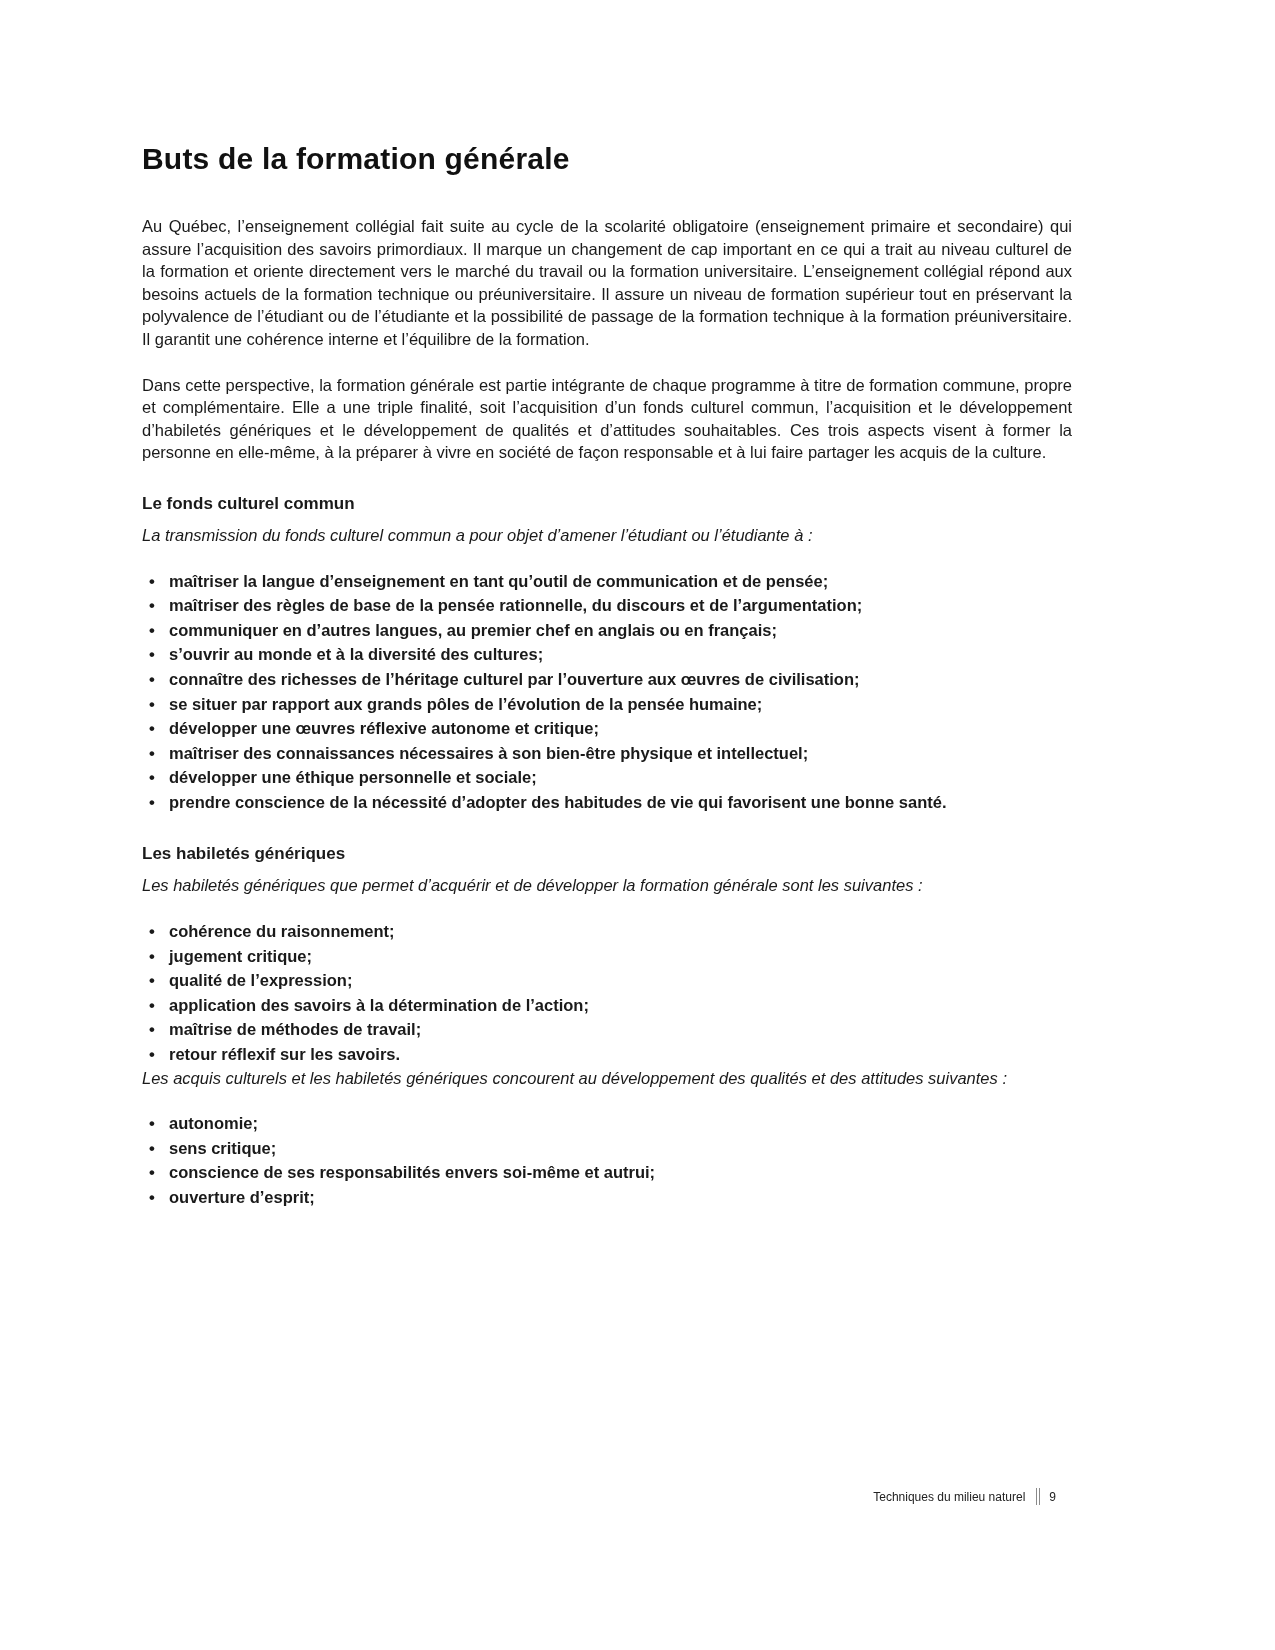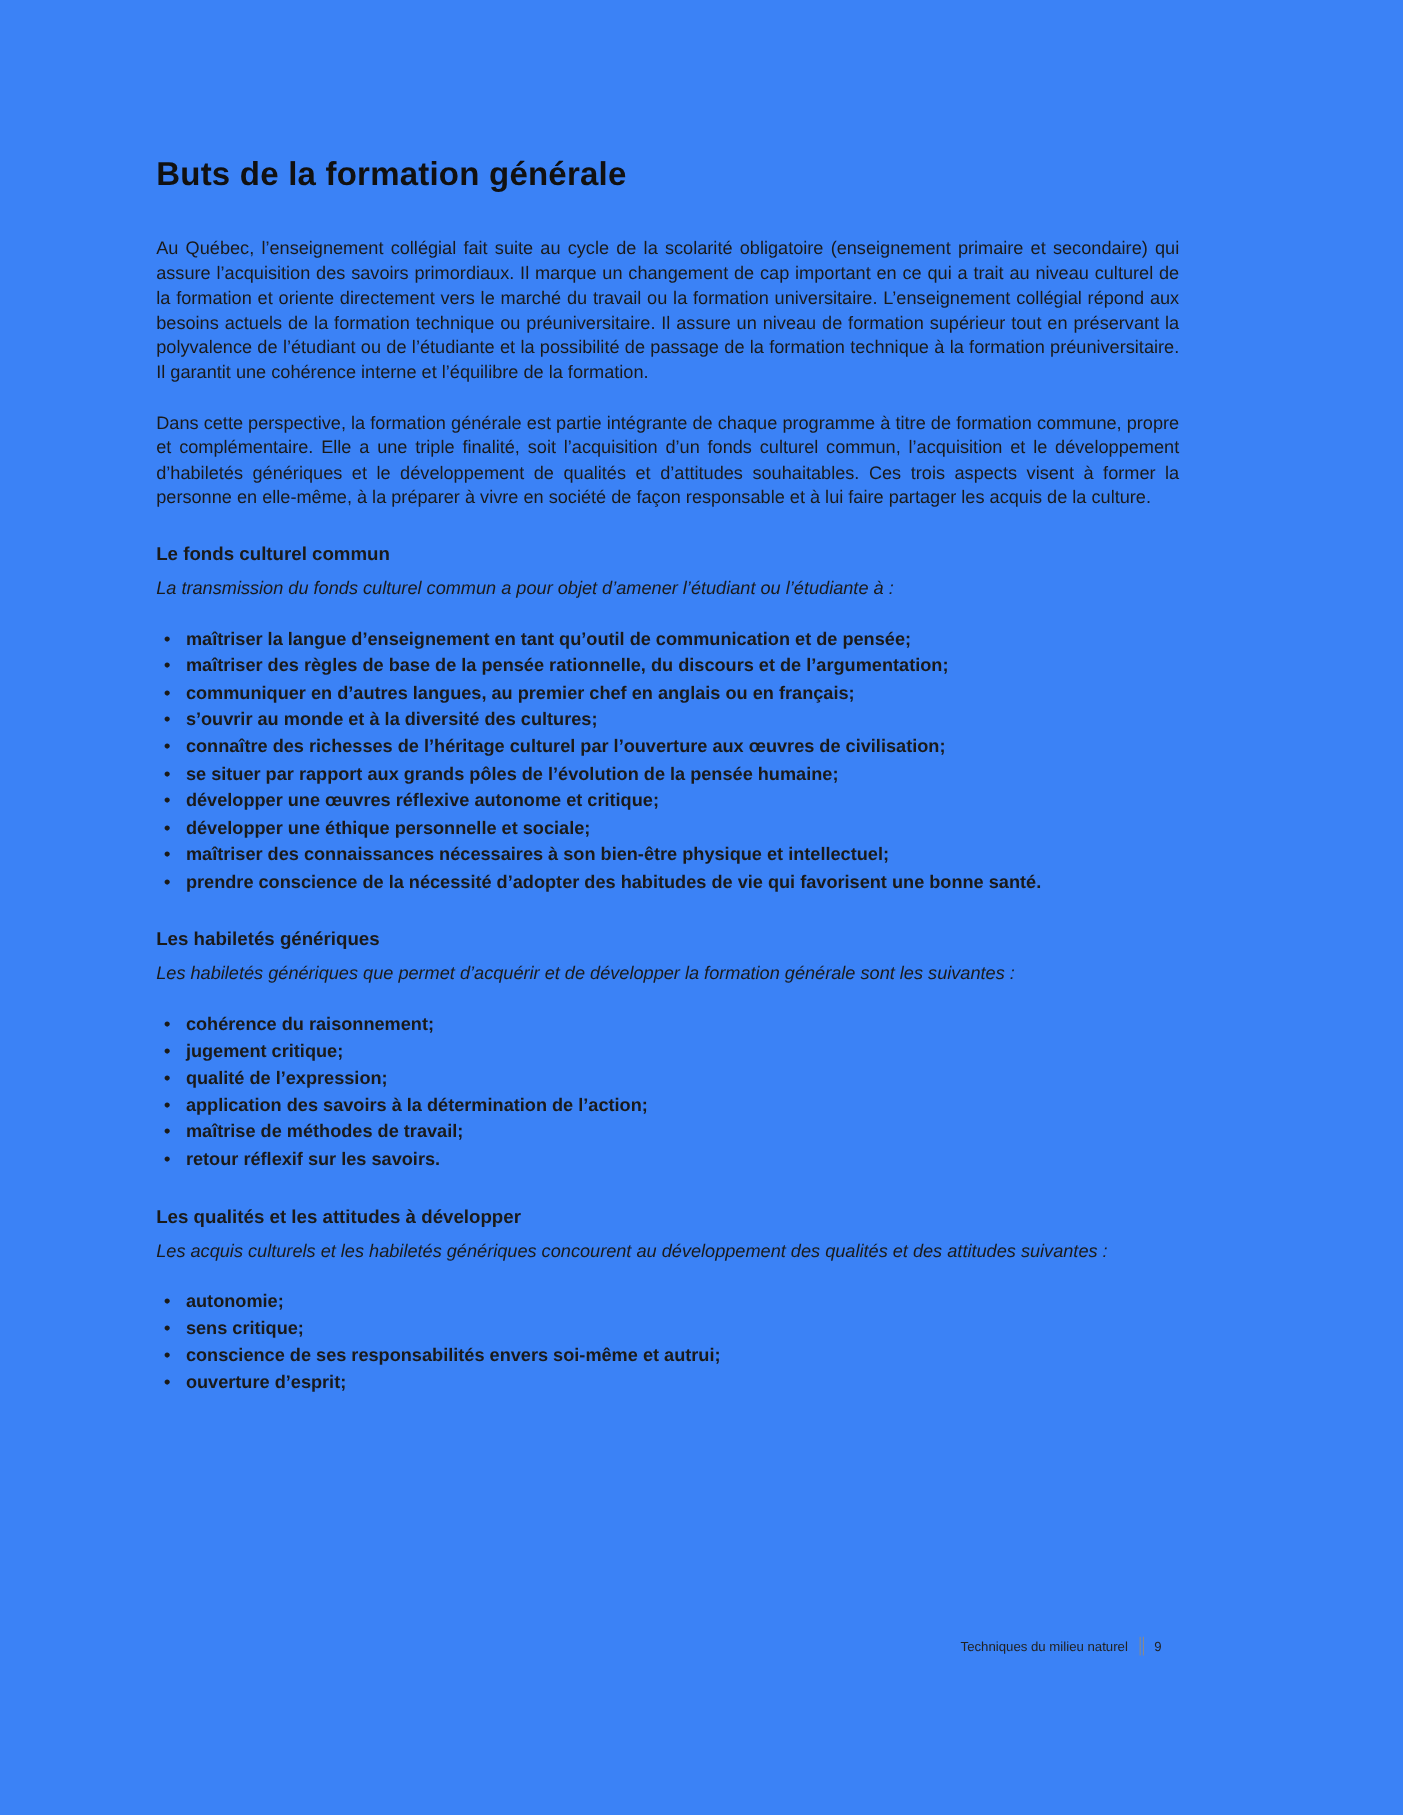--- a/index.html
+++ b/index.html
@@ -2,21 +2,21 @@
 <html lang="fr"><head>
 <meta charset="utf-8">
 <style>
   * { margin: 0; padding: 0; box-sizing: border-box; }
   html, body { background: #e8e8e8; }
   .page {
     position: relative;
     width: 1275px;
     height: 1650px;
     margin: 0 auto;
-    background: #3b82f6;
+    background: #ffffff;
     font-family: "Liberation Sans", sans-serif;
     color: #1a1a1a;
     overflow: hidden;
   }
   .content {
     position: absolute;
     left: 142px;
     top: 141px;
     width: 930px;
   }
@@ -101,41 +101,40 @@
       <h2 class="section-heading">Le fonds culturel commun</h2>
       <p class="lead">La transmission du fonds culturel commun a pour objet d’amener l’étudiant ou l’étudiante à :</p>
       <ul class="bullets">
         <li>maîtriser la langue d’enseignement en tant qu’outil de communication et de pensée;</li>
         <li>maîtriser des règles de base de la pensée rationnelle, du discours et de l’argumentation;</li>
         <li>communiquer en d’autres langues, au premier chef en anglais ou en français;</li>
         <li>s’ouvrir au monde et à la diversité des cultures;</li>
         <li>connaître des richesses de l’héritage culturel par l’ouverture aux œuvres de civilisation;</li>
         <li>se situer par rapport aux grands pôles de l’évolution de la pensée humaine;</li>
         <li>développer une œuvres réflexive autonome et critique;</li>
+        <li>maîtriser des connaissances nécessaires à son bien-être physique et intellectuel;</li>
         <li>développer une éthique personnelle et sociale;</li>
-        <li>maîtriser des connaissances nécessaires à son bien-être physique et intellectuel;</li>
         <li>prendre conscience de la nécessité d’adopter des habitudes de vie qui favorisent une bonne santé.</li>
       </ul>
     </div>
 
     <div class="section">
       <h2 class="section-heading">Les habiletés génériques</h2>
       <p class="lead">Les habiletés génériques que permet d’acquérir et de développer la formation générale sont les suivantes :</p>
       <ul class="bullets">
         <li>cohérence du raisonnement;</li>
         <li>jugement critique;</li>
         <li>qualité de l’expression;</li>
         <li>application des savoirs à la détermination de l’action;</li>
         <li>maîtrise de méthodes de travail;</li>
         <li>retour réflexif sur les savoirs.</li>
       </ul>
     </div>
 
     <div class="section">
-      <h2 class="section-heading">Les qualités et les attitudes à développer</h2>
       <p class="lead">Les acquis culturels et les habiletés génériques concourent au développement des qualités et des attitudes suivantes :</p>
       <ul class="bullets">
         <li>autonomie;</li>
         <li>sens critique;</li>
         <li>conscience de ses responsabilités envers soi-même et autrui;</li>
         <li>ouverture d’esprit;</li>
       </ul>
     </div>
 
   </div>

